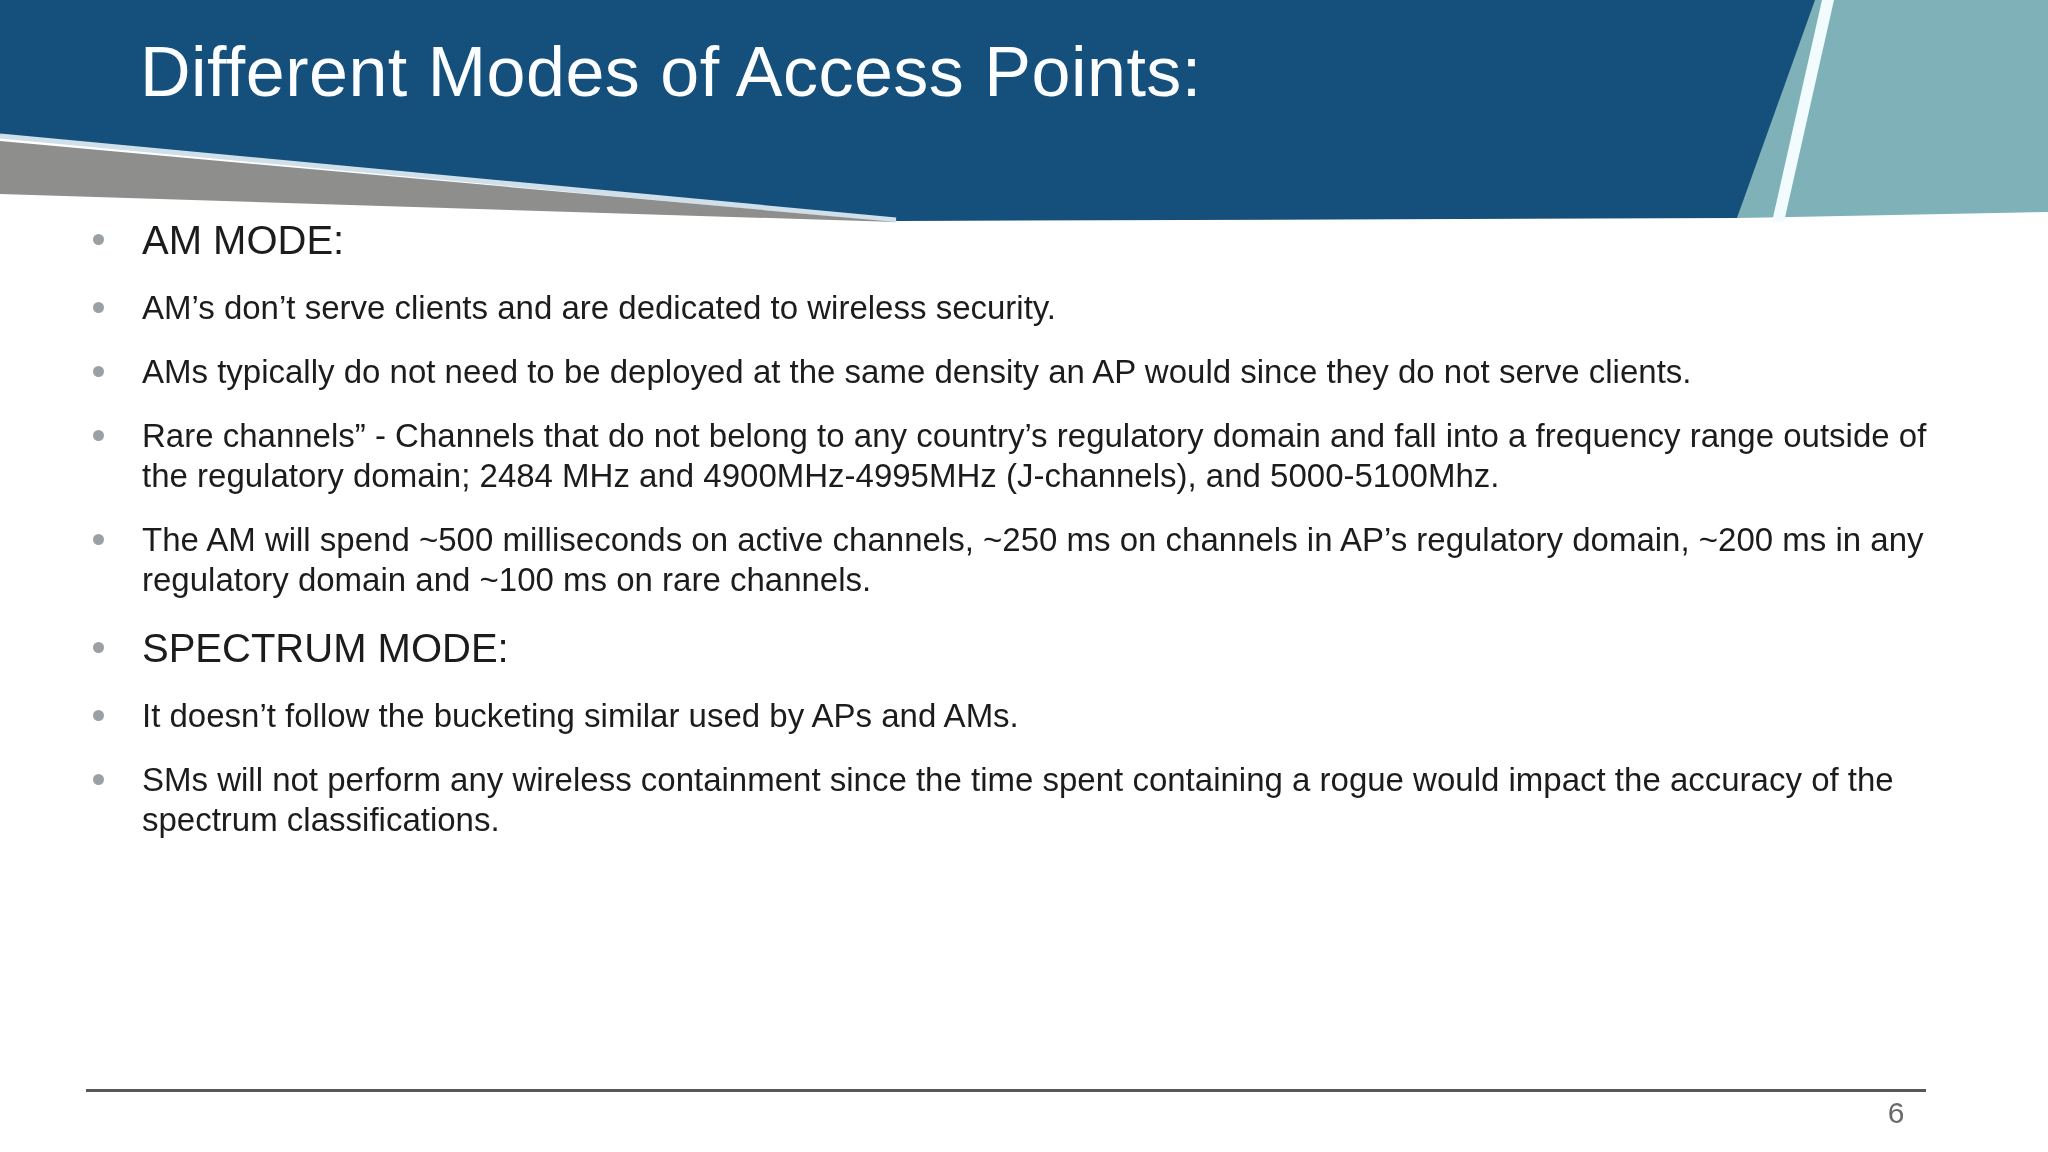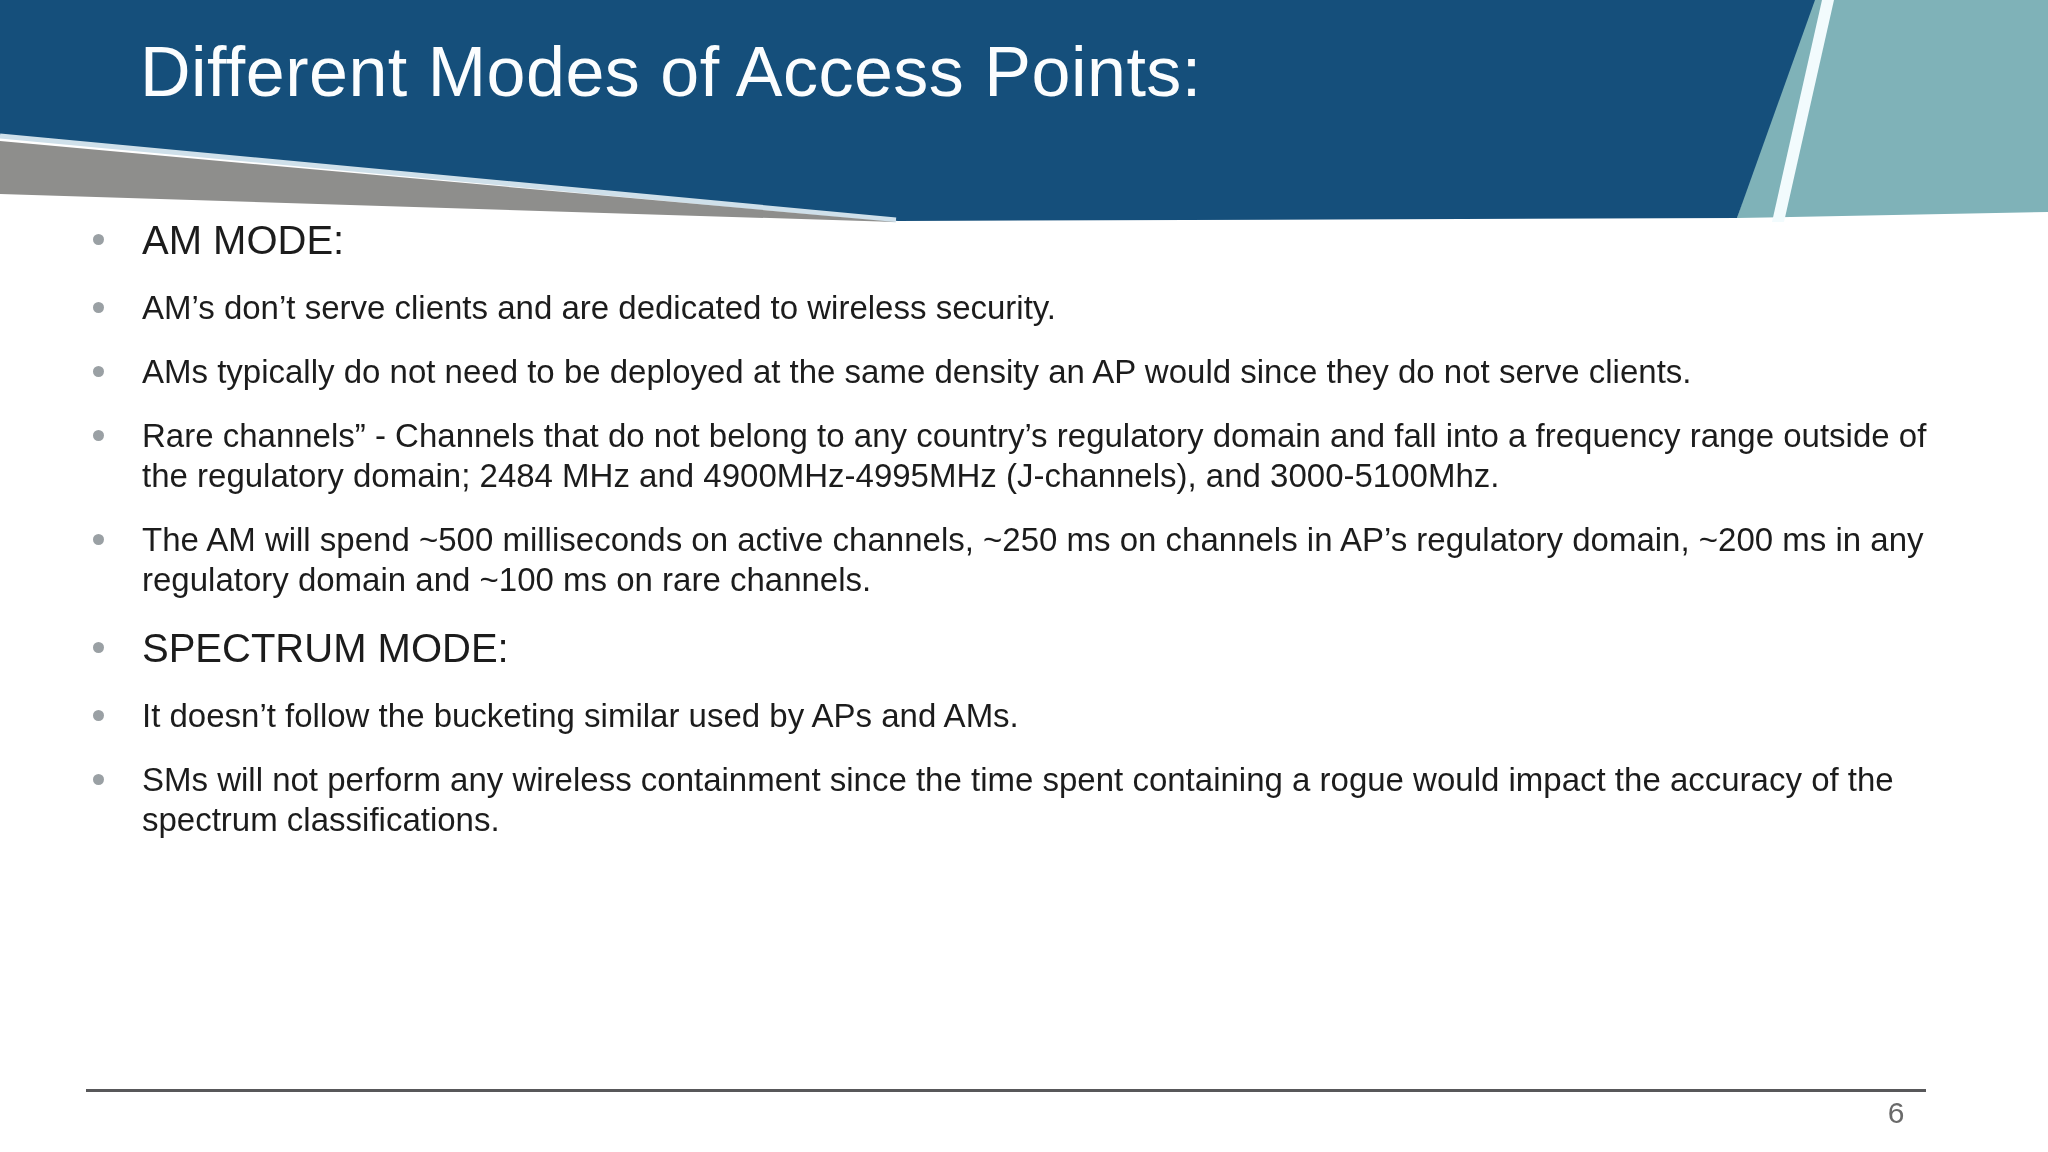--- a/index.html
+++ b/index.html
@@ -65,21 +65,21 @@
       <polygon points="0,141 896,222 0,194" fill="var(--ribbon_gray,#8e8e8c)"></polygon>
     </svg>
     <h1 class="title">Different Modes of Access Points:</h1>
   </header>
 
   <main class="body">
     <ul class="bullets" id="bullet-list">
         <li class="bullet heading"><span class="seg-b">AM MODE:</span></li>
         <li class="bullet item"><span>AM’s don’t serve clients and are dedicated to wireless security.</span></li>
         <li class="bullet item"><span>AMs typically do not need to be deployed at the same density an AP would since they do not serve clients.</span></li>
-        <li class="bullet item"><span>Rare channels” - Channels that do not belong to any country’s regulatory domain and fall into a frequency range outside of the regulatory domain; 2484 MHz and 4900MHz-4995MHz (J-channels), and 3000-5100Mhz.</span></li>
+        <li class="bullet item"><span>Rare channels” - Channels that do not belong to any country’s regulatory domain and fall into a frequency range outside of the regulatory domain; 2484 MHz and 4900MHz-4995MHz (J-channels), and 5000-5100Mhz.</span></li>
         <li class="bullet item"><span>The AM will spend </span><span class="seg-b">~500 milliseconds on active channels, ~250 ms on channels in AP’s regulatory domain</span><span>, </span><span class="seg-b">~200 ms in any regulatory domain and ~100 ms on rare channels.</span></li>
         <li class="bullet heading"><span class="seg-b">SPECTRUM MODE</span><span>:</span></li>
         <li class="bullet item"><span>It doesn’t follow the bucketing similar used by APs and AMs.</span></li>
         <li class="bullet item"><span>SMs will not perform any wireless containment since the time spent containing a rogue would impact the accuracy of the spectrum classifications.</span></li>
       </ul>
   </main>
 
   <footer>
     <div class="footer-line"></div>
     <div class="page-num">6</div>

